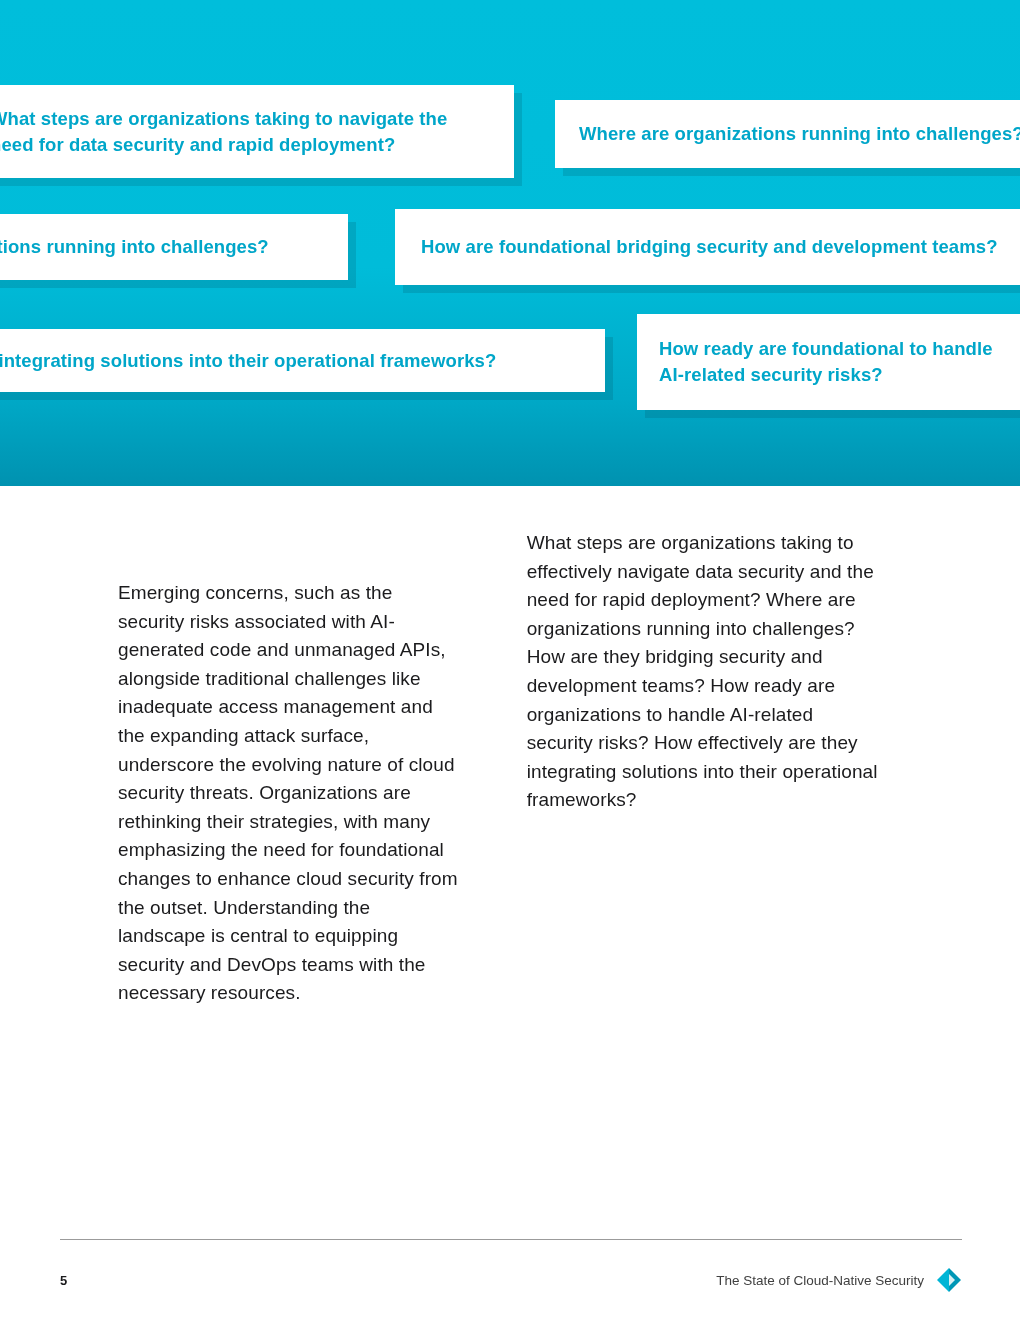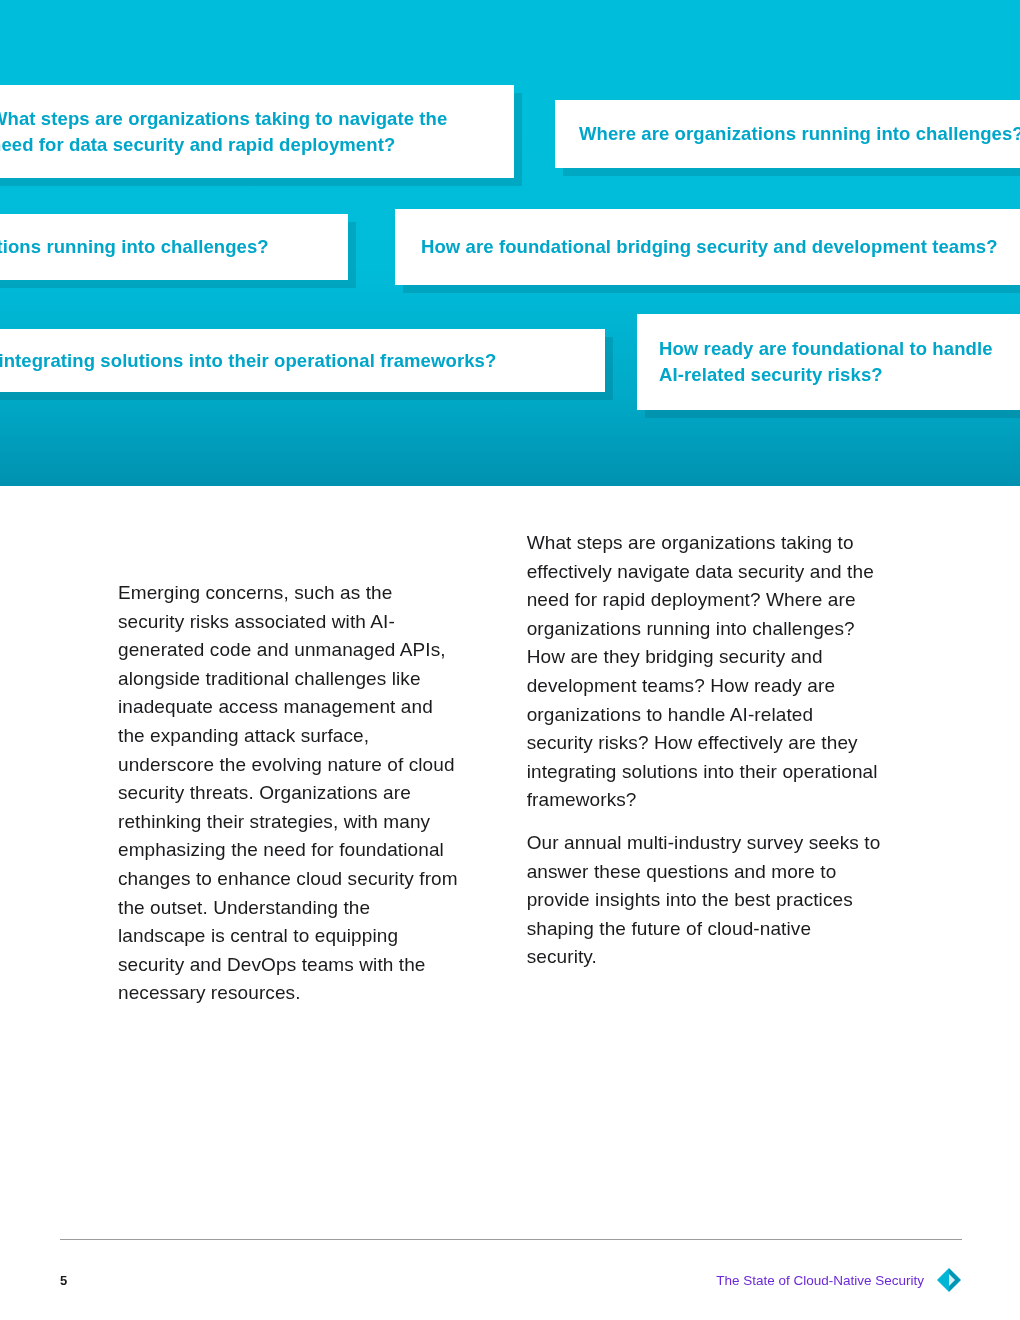--- a/index.html
+++ b/index.html
@@ -90,21 +90,21 @@
     font-weight: bold;
     color: #1b1b1d;
   }
   .footer-right {
     display: flex;
     align-items: center;
     gap: 12px;
   }
   .brand-text {
     font-size: 13.5px;
-    color: #6d28d9;
+    color: #404040;
   }
   .logo-mark { display: block; }
 </style>
 </head>
 <body>
 
 <div class="page">
 
   <div class="hero">
     <div class="bubble b1">
@@ -128,21 +128,20 @@
 AI-related security risks?</span>
     </div>
   </div>
 
   <div class="content">
     <div class="col col-left">
       <p>Emerging concerns, such as the security risks associated with AI-generated code and unmanaged APIs, alongside traditional challenges like inadequate access management and the expanding attack surface, underscore the evolving nature of cloud security threats. Organizations are rethinking their strategies, with many emphasizing the need for foundational changes to enhance cloud security from the outset. Understanding the landscape is central to equipping security and DevOps teams with the necessary resources.</p>
     </div>
     <div class="col col-right">
       <p>What steps are organizations taking to effectively navigate data security and the need for rapid deployment? Where are organizations running into challenges? How are they bridging security and development teams? How ready are organizations to handle AI-related security risks? How effectively are they integrating solutions into their operational frameworks?</p>
-      <p>Our annual multi-industry survey seeks to answer these questions and more to provide insights into the best practices shaping the future of cloud-native security.</p>
     </div>
   </div>
 
   <div class="footer">
     <div class="footer-rule"></div>
     <div class="footer-row">
       <span class="page-num">5</span>
       <div class="footer-right">
         <span class="brand-text">The State of Cloud-Native Security</span>
         <svg class="logo-mark" width="26" height="28" viewBox="0 0 26 28" xmlns="http://www.w3.org/2000/svg">

